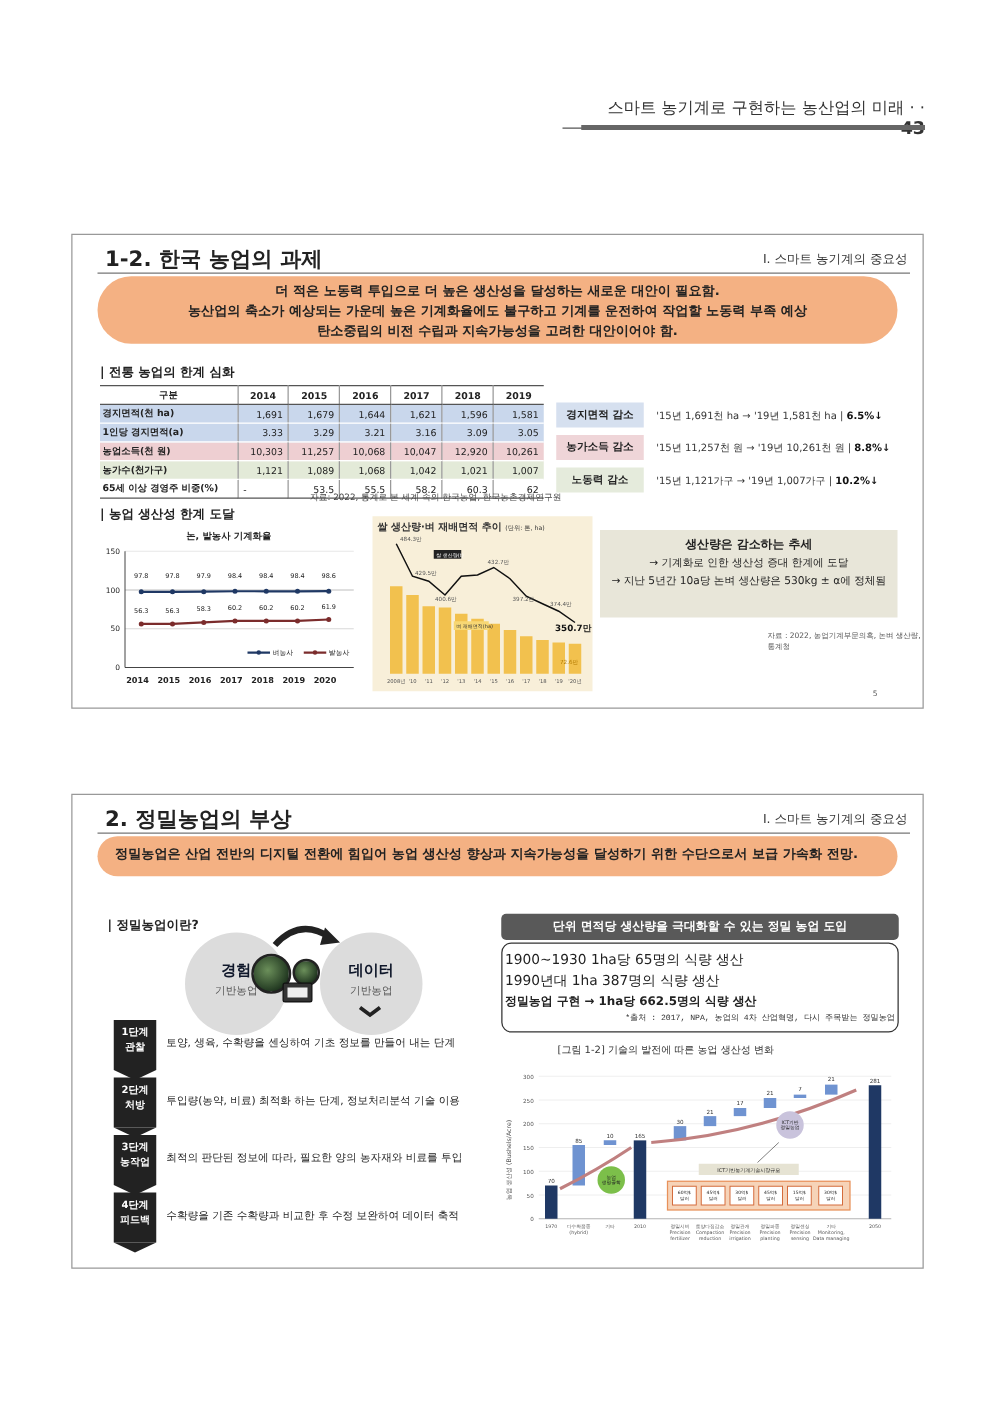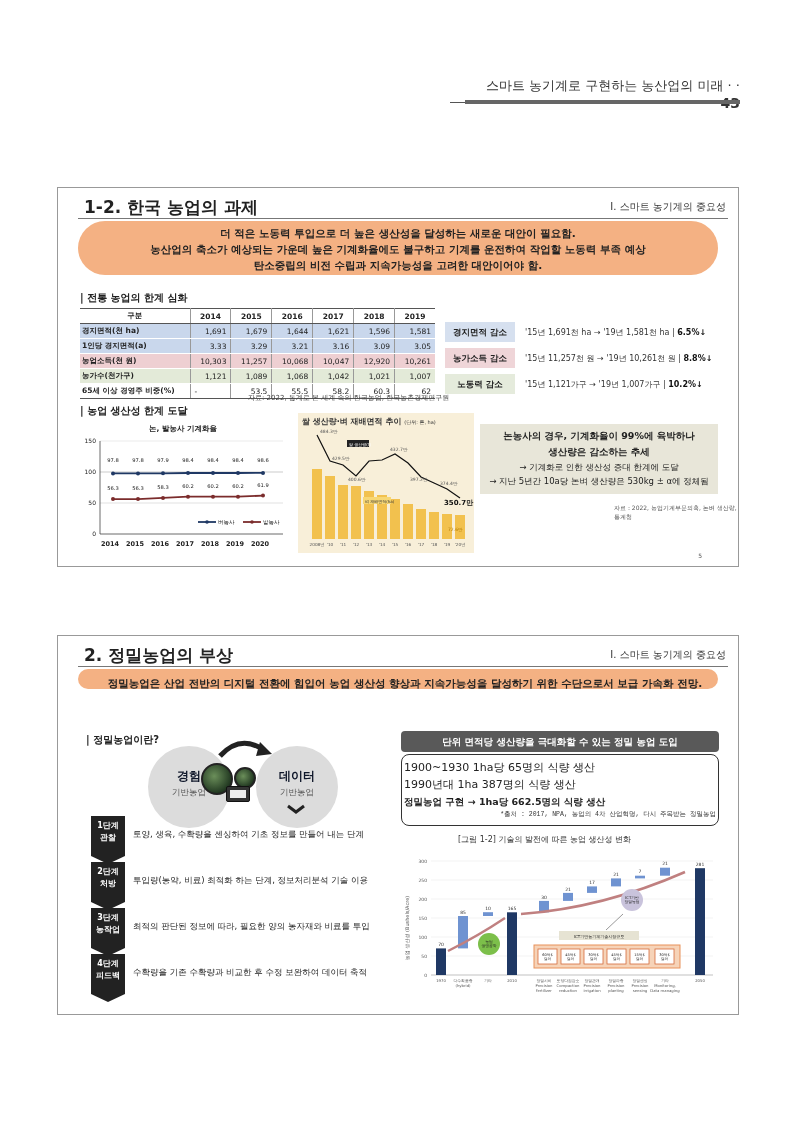--- a/index.html
+++ b/index.html
@@ -12,21 +12,21 @@
   .slide { position: absolute; left: 57px; width: 682px; border: 1px solid #999; background: #fff; }
   .slide1 { top: 187px; height: 380px; }
   .slide2 { top: 635px; height: 380px; }
 
   .slide-title { position: absolute; left: 26px; top: 8px; font-size: 17px; font-weight: bold; color: #222; }
   .slide-section { position: absolute; right: 12px; top: 12px; font-size: 10px; color: #333; }
   .title-rule { position: absolute; left: 20px; right: 10px; top: 30px; height: 1px; background: #777; }
 
   .banner { position: absolute; left: 20px; right: 20px; background: #f4b183; border-radius: 28px; text-align: center; font-size: 10.5px; font-weight: bold; color: #222; }
   .slide1 .banner { top: 33px; height: 54px; padding-top: 4px; line-height: 16px; }
-  .slide2 .banner { top: 33px; height: 20px; line-height: 28px; text-align: center; padding-left: 14px; border-radius: 20px; }
+  .slide2 .banner { top: 33px; height: 32px; line-height: 28px; text-align: left; padding-left: 14px; border-radius: 20px; }
 
   .sub-heading { position: absolute; font-size: 10px; font-weight: bold; color: #222; }
 
   table.stats { position: absolute; left: 22px; top: 120px; width: 355px; border-collapse: collapse; font-size: 7.5px; }
   table.stats th { background: #fff; font-weight: bold; padding: 2px 3px; text-align: center; border-top: 1.5px solid #555; border-bottom: 1px solid #555; border-right: 1px solid #999; }
   table.stats td { padding: 2px 4px; text-align: right; border-right: 1px solid #999; border-bottom: 1px solid #fff; height: 14px; }
   table.stats td.label { text-align: left; font-weight: bold; padding-left: 2px; }
   table.stats tr.blue td { background: #c9d7ec; }
   table.stats tr.pink td { background: #eecfd2; }
   table.stats tr.green td { background: #e3ead8; }
@@ -63,21 +63,21 @@
 
   .step { position: absolute; left: 33px; width: 34px; height: 40px; background: #222; color: #fff; font-size: 8px; text-align: center; padding-top: 4px; line-height: 12px; font-weight: bold; }
   .step::after { content: ""; position: absolute; left: 0; bottom: -8px; border-left: 17px solid transparent; border-right: 17px solid transparent; border-top: 8px solid #222; }
   .step-text { position: absolute; left: 75px; font-size: 8.5px; color: #222; }
 
   .dark-header { position: absolute; left: 343px; top: 95px; width: 318px; height: 21px; background: #595959; color: #fff; text-align: center; font-size: 9.5px; line-height: 21px; border-radius: 4px; font-weight: bold; }
   .info-box { position: absolute; left: 343px; top: 118px; width: 318px; height: 72px; border: 1.5px solid #333; border-radius: 8px; padding: 4px 0 0 2px; }
   .info-box div { font-size: 11px; line-height: 17px; }
   .info-box .big { font-size: 9.5px; font-weight: bold; }
   .info-box .src { font-size: 6.5px; text-align: right; padding-right: 2px; line-height: 10px; color: #333; font-family: Liberation Mono, monospace; }
-  .fig-caption { position: absolute; left: 400px; top: 198px; font-size: 8px; color: #333; }
+  .fig-caption { position: absolute; left: 388px; top: 198px; font-size: 8px; color: #333; }
   .bar-chart { position: absolute; left: 345px; top: 212px; width: 320px; height: 160px; }
 </style>
 </head>
 <body>
 
 <div class="page-header">
   <span>스마트 농기계로 구현하는 농산업의 미래</span>
   <span>· ·</span>
   <span class="num">43</span>
 </div>
@@ -284,21 +284,20 @@
           <text x="110" y="133">'16</text>
           <text x="123" y="133">'17</text>
           <text x="136" y="133">'18</text>
           <text x="149" y="133">'19</text>
           <text x="162" y="133">'20년</text>
       </g>
     </svg>
   </div>
 
   <div class="callout">
-    <div class="l1">논농사의 경우, 기계화율이 99%에 육박하나</div>
     <div class="l1">생산량은 감소하는 추세</div>
     <div class="l2">→ 기계화로 인한 생산성 증대 한계에 도달</div>
     <div class="l2">→ 지난 5년간 10a당 논벼 생산량은 530kg ± α에 정체됨</div>
   </div>
   <div class="callout-source">자료 : 2022, 농업기계부문의혹, 논벼 생산량, 통계청</div>
   <div class="slide-num">5</div>
 </div>
 
 <div class="slide slide2">
   <div class="slide-title">2. 정밀농업의 부상</div>

